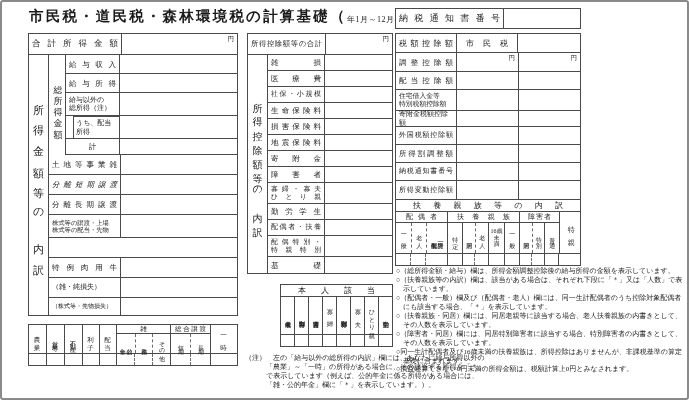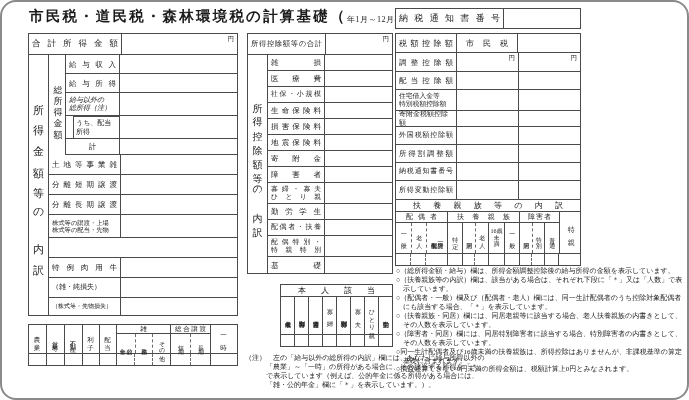--- a/index.html
+++ b/index.html
@@ -1,18 +1,18 @@
 <!DOCTYPE html>
 <html><head>
 <meta charset="utf-8">
 <style>
   * { box-sizing: border-box; margin: 0; padding: 0; }
   body { background:#fff; font-family:"Liberation Serif","DejaVu Serif",serif; color:#1b1b1b; }
   .page { position:relative; width:689px; height:400px; background:#fff;
-          border:2px solid #8a8a8a; border-radius:16px; overflow:hidden; }
+          border:2px solid #8a8a8a; border-radius:3px; overflow:hidden; }
   .abs { position:absolute; }
   .bx  { border:1px solid #4a4a4a; background:#fff; }
   .row { display:flex; }
   .rb  { border-right:1px solid #4a4a4a; }
   .bb  { border-bottom:1px solid #4a4a4a; }
   .bt  { border-top:1px solid #4a4a4a; }
   .dr  { border-right:1px dashed #6a6a6a; }
   .just { text-align:justify; text-align-last:justify; }
   .ctr  { text-align:center; text-align-last:center; }
   .pre  { white-space:pre-line; }
@@ -69,21 +69,21 @@
                 <span class="just">給与収入</span>
               </div>
             <div class="val"></div>
           </div>
           <div class="row bb" style="height:19px;">
             <div class="rb lbl f75" style="width:54px;">
                 <span class="just">給与所得</span>
               </div>
             <div class="val"></div>
           </div>
-          <div class="row bb" style="height:23px;font-style:italic;">
+          <div class="row bb" style="height:23px;">
             <div class="rb lbl f70" style="width:54px;">
                 <span class="pre">給与以外の
 総所得（注）</span>
               </div>
             <div class="val"></div>
           </div>
           <div class="row bb" style="height:23px;">
             <div class="rb" style="width:54px;">
               <div class="lbl f70" style="height:100%;margin-left:7px;border-left:1px solid #4a4a4a;border-top:1px solid #4a4a4a;padding:0 2px;">
                 <span class="pre">うち、配当
@@ -100,21 +100,21 @@
           </div>
         </div>
       </div>
       <div class="row bb" style="height:20px;">
         <div class="rb lbl f75" style="width:72px;">
             <span class="just">土地等事業雑</span>
           </div>
         <div class="val"></div>
       </div>
       <div class="row bb" style="height:20px;">
-        <div class="rb lbl f75" style="width:72px;">
+        <div class="rb lbl f75" style="width:72px;font-style:italic;">
             <span class="just">分離短期譲渡</span>
           </div>
         <div class="val"></div>
       </div>
       <div class="row bb" style="height:20px;">
         <div class="rb lbl f75" style="width:72px;">
             <span class="just">分離長期譲渡</span>
           </div>
         <div class="val"></div>
       </div>

